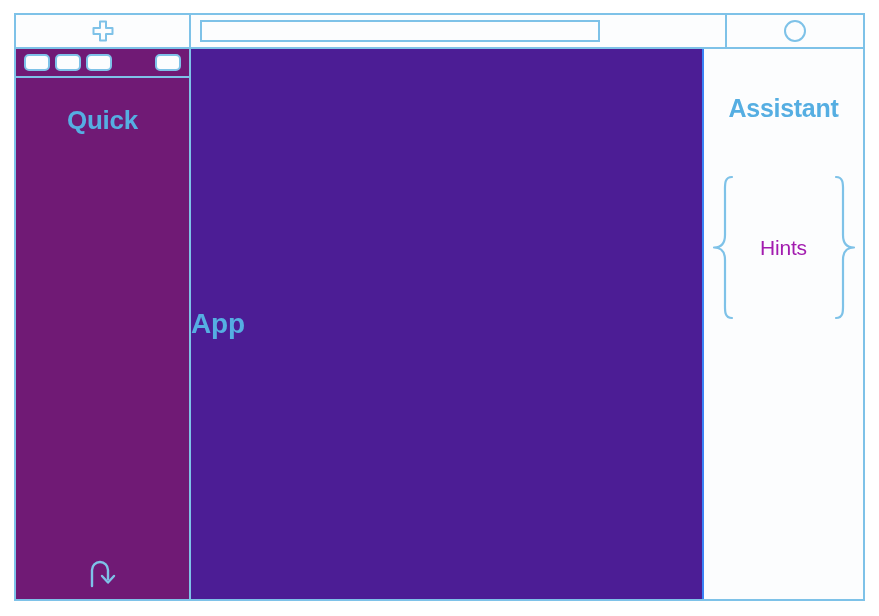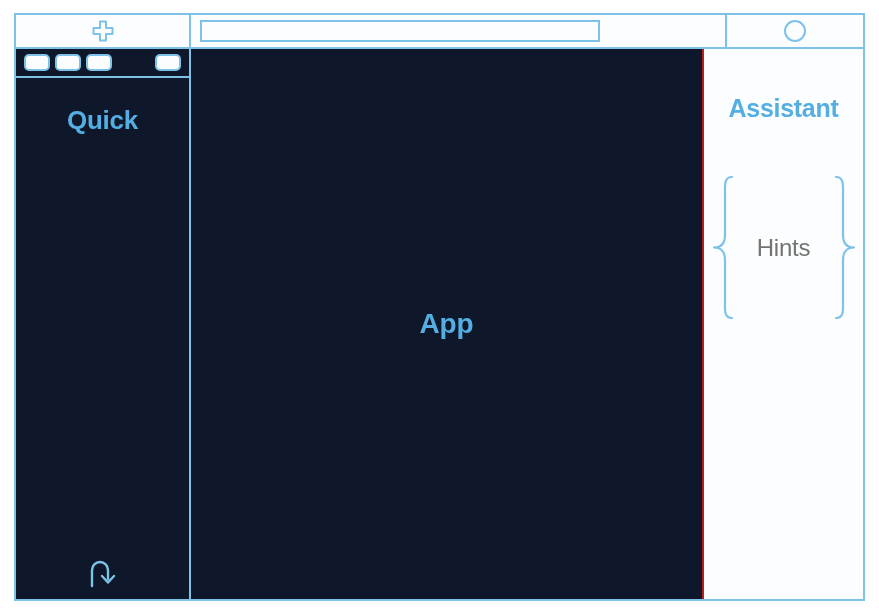--- a/index.html
+++ b/index.html
@@ -122,21 +122,21 @@
 
   
   .sidebar {
     width: 175px;
     height: 100%;
     box-sizing: border-box;
     border-right: 2px solid #7ec2e8;
     position: relative;
     display: flex;
     flex-direction: column;
-    background: #0f172a;
+    background: #701a75;
   }
 
   .sidebar-toolbar {
     height: 29px;
     box-sizing: border-box;
     border-bottom: 2px solid #7ec2e8;
     display: flex;
     align-items: center;
     justify-content: space-between;
     padding: 0 8px;
@@ -191,25 +191,25 @@
     width: 34px;
     height: 32px;
     display: block;
   }
 
   
   .app-panel {
     flex: 1 1 auto;
     height: 100%;
     box-sizing: border-box;
-    border-right: 2px solid #b91c1c;
-    display: flex;
-    align-items: center;
-    justify-content: center;
-    background: #0f172a;
+    border-right: 2px solid #3b82f6;
+    display: flex;
+    align-items: center;
+    justify-content: flex-start;
+    background: #4c1d95;
   }
 
   .app-title {
     font-family: "Liberation Sans", sans-serif;
     font-weight: bold;
     font-size: 28px;
     color: #55aee2;
     letter-spacing: -0.2px;
   }
 
@@ -249,22 +249,22 @@
     top: 0;
     width: 24px;
     height: 145px;
   }
   .brace.left  { left: -2px; }
   .brace.right { right: -2px; }
 
   .hints-label {
     font-family: "Liberation Sans", sans-serif;
     font-weight: normal;
-    font-size: 24px;
-    color: #737373;
+    font-size: 21px;
+    color: #a21caf;
     letter-spacing: -0.2px;
     z-index: 2;
   }
 </style>
 </head>
 <body>
 
 <div id="wireframe">
 
   <div class="window-frame"></div>

